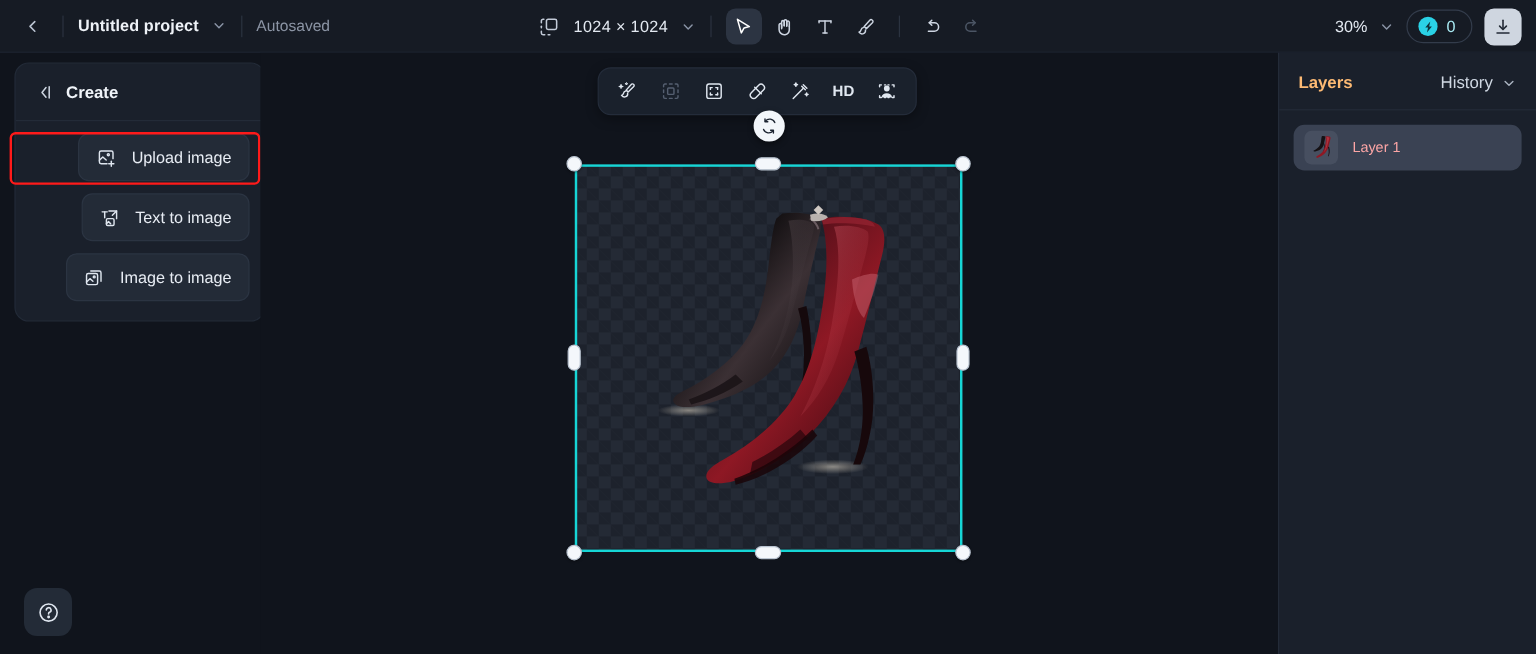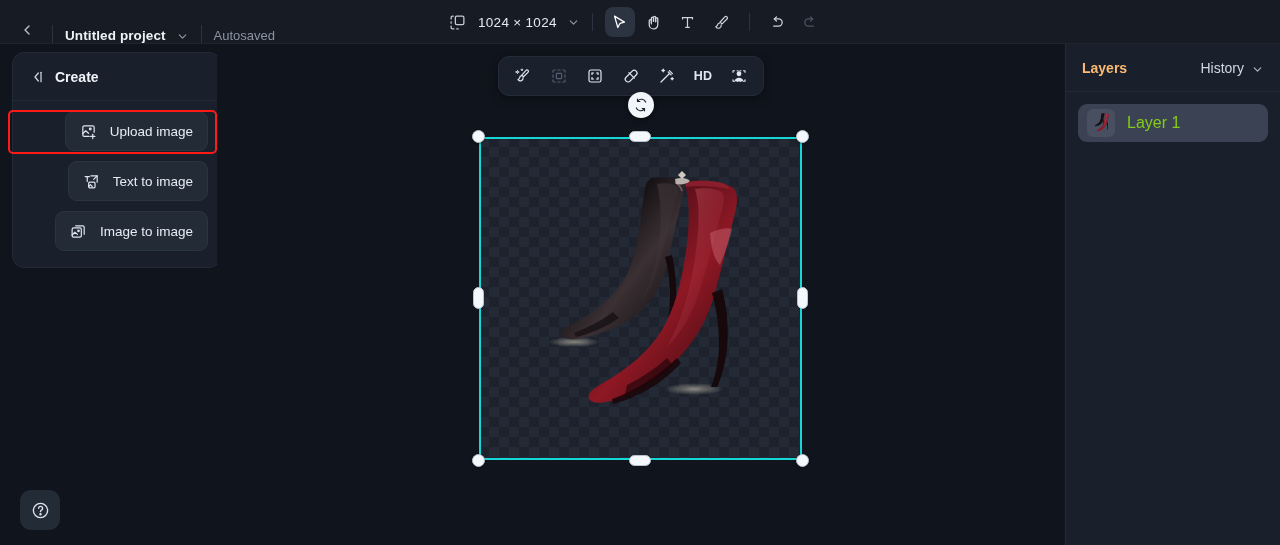--- a/index.html
+++ b/index.html
@@ -12,21 +12,21 @@
   }
   .app { position: relative; width: 1280px; height: 545px; background: #10141c; }
 
   
   .topbar {
     position: absolute; top: 0; left: 0; width: 1280px; height: 44px;
     background: #161b24;
     display: flex; align-items: center;
     border-bottom: 1px solid #1d2430;
   }
-  .tb-left { display: flex; align-items: flex-end; height: 100%; padding-left: 14px; }
+  .tb-left { display: flex; align-items: center; height: 100%; padding-left: 14px; }
   .icon-btn {
     display: flex; align-items: center; justify-content: center;
     border-radius: 7px; color: #b9c2d0; cursor: pointer;
   }
   .back-btn { width: 26px; height: 26px; }
   .divider-v { width: 1px; height: 18px; background: #2b3340; margin: 0 12px; }
   .proj-name {
     font-size: 13.5px; color: #eef2f7; font-weight: 600; letter-spacing: .1px;
     white-space: nowrap;
   }
@@ -183,21 +183,21 @@
   .layer-row {
     height: 38px; border-radius: 9px; background: #3a4253;
     display: flex; align-items: center; gap: 12px;
     padding: 0 9px; cursor: pointer;
   }
   .layer-thumb {
     width: 28px; height: 28px; border-radius: 6px;
     background: #474f60; overflow: hidden; flex: none;
     display: flex; align-items: center; justify-content: center;
   }
-  .layer-name { font-size: 16px; color: #84cc16; }
+  .layer-name { font-size: 12px; color: #fca5a5; }
 </style>
 </head>
 <body>
 
 <div class="app">
 
   <div class="topbar">
     <div class="tb-left">
       <div class="icon-btn back-btn">
         <svg width="16" height="16" viewBox="0 0 24 24" fill="none" stroke="currentColor" stroke-width="2" stroke-linecap="round" stroke-linejoin="round">
@@ -273,20 +273,45 @@
         </div>
         <div class="tool disabled">
           <svg width="17" height="17" viewBox="0 0 24 24" fill="none" stroke="currentColor" stroke-width="1.8" stroke-linecap="round" stroke-linejoin="round">
               <path d="M15 7H9a5 5 0 0 0 0 10h7"></path>
               <polyline points="12 4 15 7 12 10"></polyline>
             </svg>
         </div>
       </div>
     </div>
 
+    <div class="tb-right">
+      <div class="zoom-wrap">
+        <span class="zoom-val">30%</span>
+        <span class="caret">
+          <svg width="13" height="13" viewBox="0 0 24 24" fill="none" stroke="currentColor" stroke-width="2.2" stroke-linecap="round" stroke-linejoin="round">
+              <polyline points="6 9 12 15 18 9"></polyline>
+            </svg>
+        </span>
+      </div>
+      <div class="credits">
+        <span class="credit-dot">
+          <svg width="11" height="11" viewBox="0 0 24 24" fill="#10323a">
+              <path d="M15 2L6 13h5l-2 9 9-11h-5z"></path>
+            </svg>
+        </span>
+        <span class="credit-num">0</span>
+      </div>
+      <div class="dl-btn">
+        <svg width="17" height="17" viewBox="0 0 24 24" fill="none" stroke="currentColor" stroke-width="1.9" stroke-linecap="round" stroke-linejoin="round">
+            <path d="M12 4v10"></path>
+            <polyline points="8 11 12 15 16 11"></polyline>
+            <path d="M5 19h14"></path>
+          </svg>
+      </div>
+    </div>
   </div>
 
   <div class="left-panel">
     <div class="lp-header">
       <span class="collapse-icon">
         <svg width="16" height="16" viewBox="0 0 24 24" fill="none" stroke="currentColor" stroke-width="1.9" stroke-linecap="round" stroke-linejoin="round">
             <path d="M14 6l-5 6 5 6"></path>
             <path d="M18 5v14"></path>
           </svg>
       </span>

